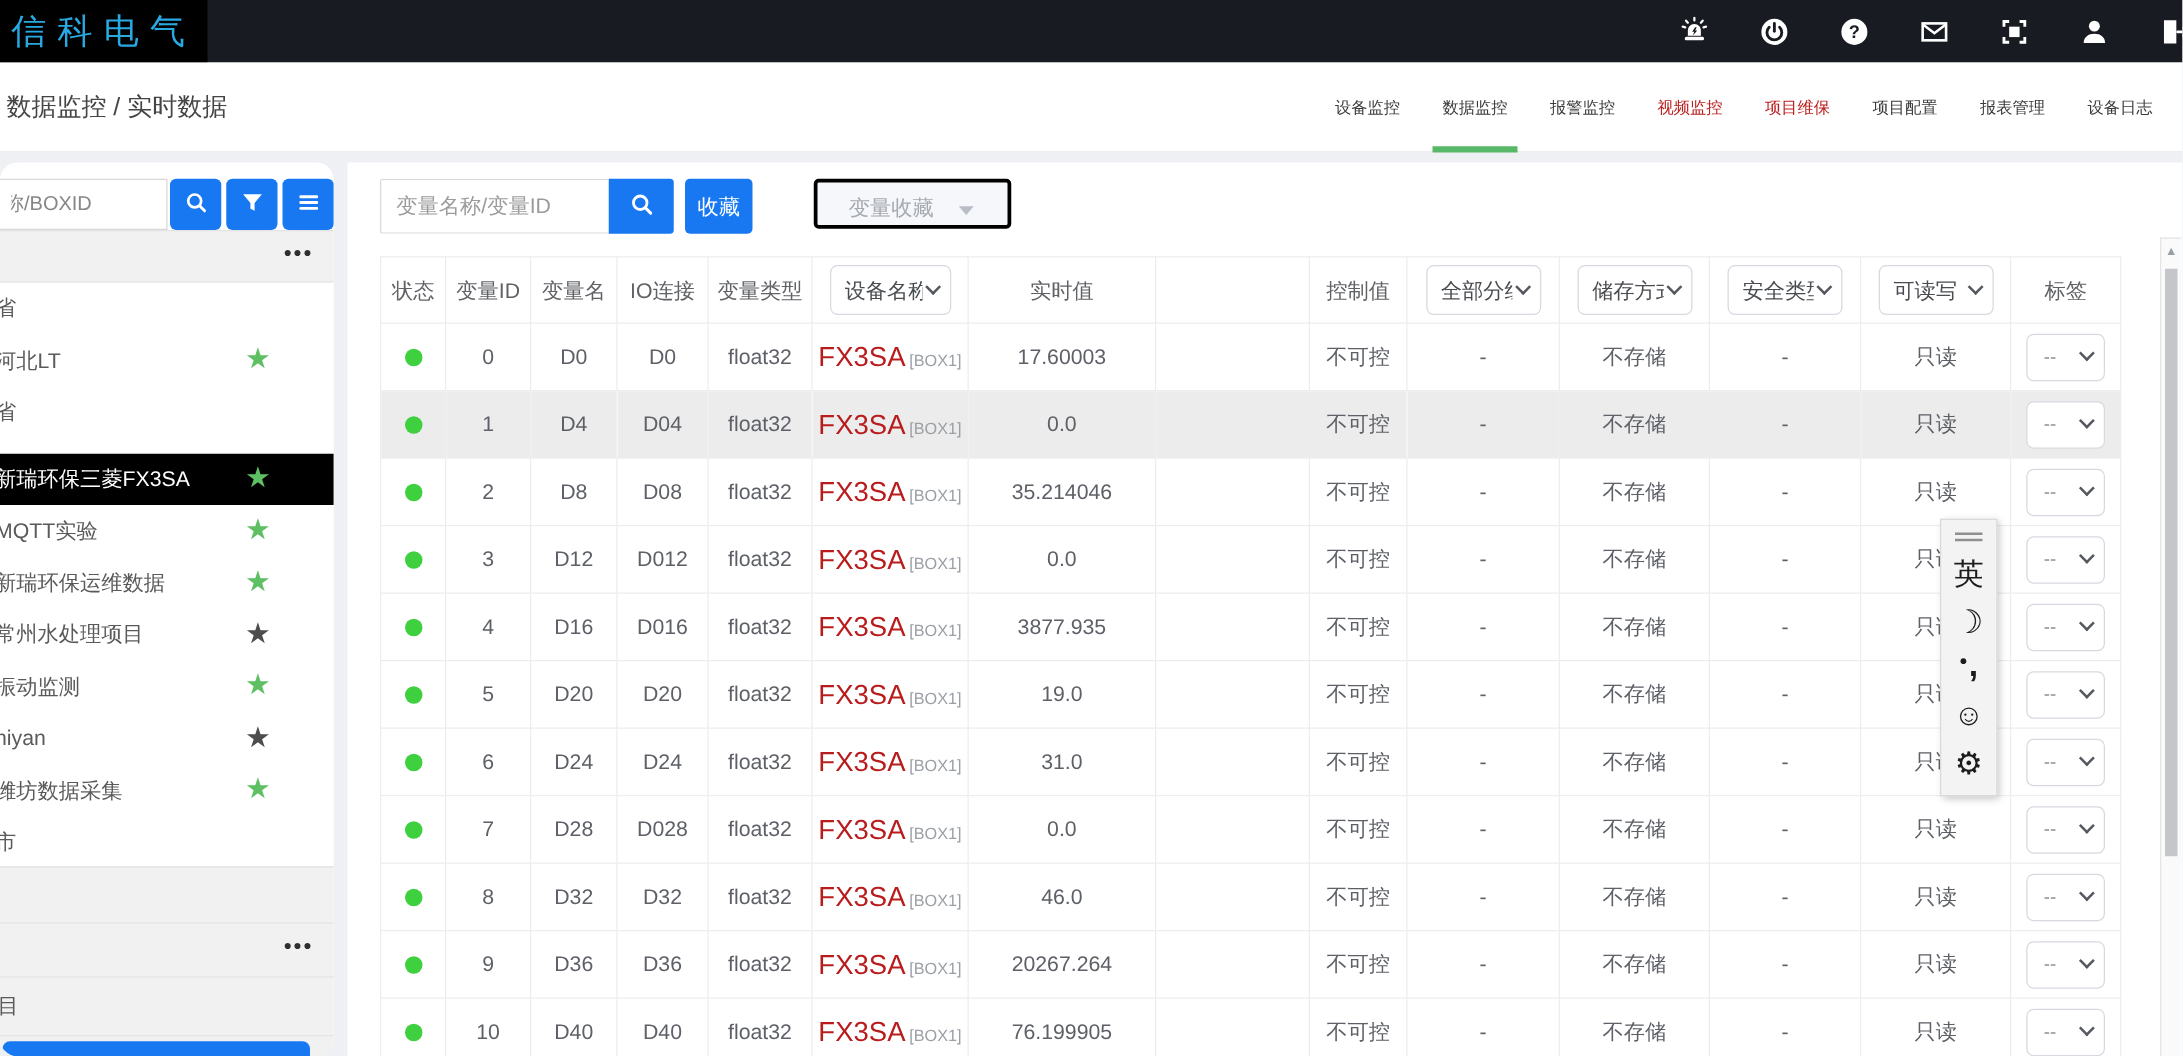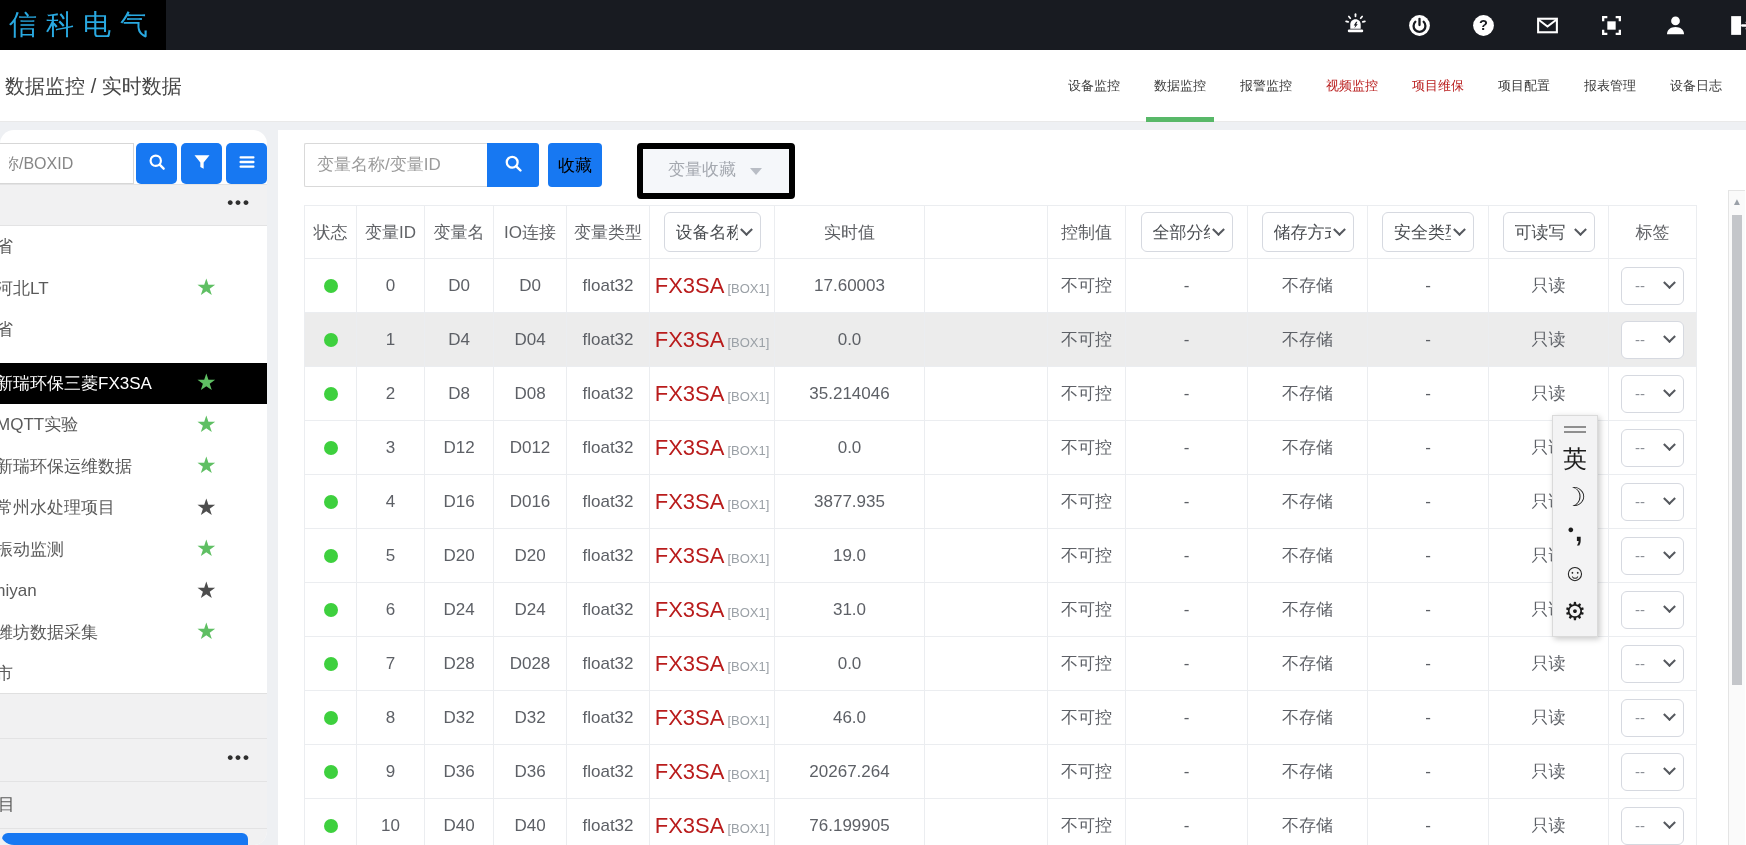--- a/index.html
+++ b/index.html
@@ -60,23 +60,23 @@
 
   
   .main { position:absolute; left:278px; top:130px; width:1468px; height:715px; background:#fff; overflow:hidden; }
   .m-input { position:absolute; left:26px; top:13px; width:183px; height:44px; border:1px solid #d9d9d9;
     border-right:none; border-radius:2px 0 0 2px; font-size:17px; color:#555; padding-left:12px; outline:none; }
   .m-input::placeholder { color:#9b9b9b; }
   .m-search-btn { position:absolute; left:209px; top:13px; width:52px; height:44px; border:none;
     background:#1778f2; border-radius:0 3px 3px 0; display:flex; align-items:center; justify-content:center; cursor:pointer; }
   .m-search-btn svg { width:21px; height:21px; }
   .m-fav-btn { position:absolute; left:270px; top:13px; width:54px; height:44px; border:none;
-    background:#1778f2; border-radius:4px; color:#000000; font-size:17px; cursor:pointer; }
-  .m-fav-select { position:absolute; left:359px; top:13px; width:158px; height:56px; background:#f5f7fa;
-    border:6px solid #000000; border-radius:4px; cursor:pointer; }
+    background:#1778f2; border-radius:4px; color:#ffffff; font-size:17px; cursor:pointer; }
+  .m-fav-select { position:absolute; left:373px; top:13px; width:158px; height:40px; background:#f5f7fa;
+    border:3px solid #000000; border-radius:4px; cursor:pointer; }
   .m-fav-select .sel-lbl { position:absolute; left:25px; top:0; line-height:42px; font-size:17px; color:#a5a9b0; }
   .m-fav-select .sel-caret { position:absolute; right:27px; top:19px; width:0; height:0;
     border-left:6px solid transparent; border-right:6px solid transparent; border-top:7px solid #b9bdc5; }
 
   
   table { position:absolute; left:26px; top:75px; border-collapse:collapse; table-layout:fixed; background:#fff; }
   th, td { border:1px solid #ebedf0; text-align:center; font-weight:normal;
     font-size:17px; color:#5d6066; overflow:hidden; white-space:nowrap; }
   th { height:53px; color:#606266; }
   td { height:54px; }

